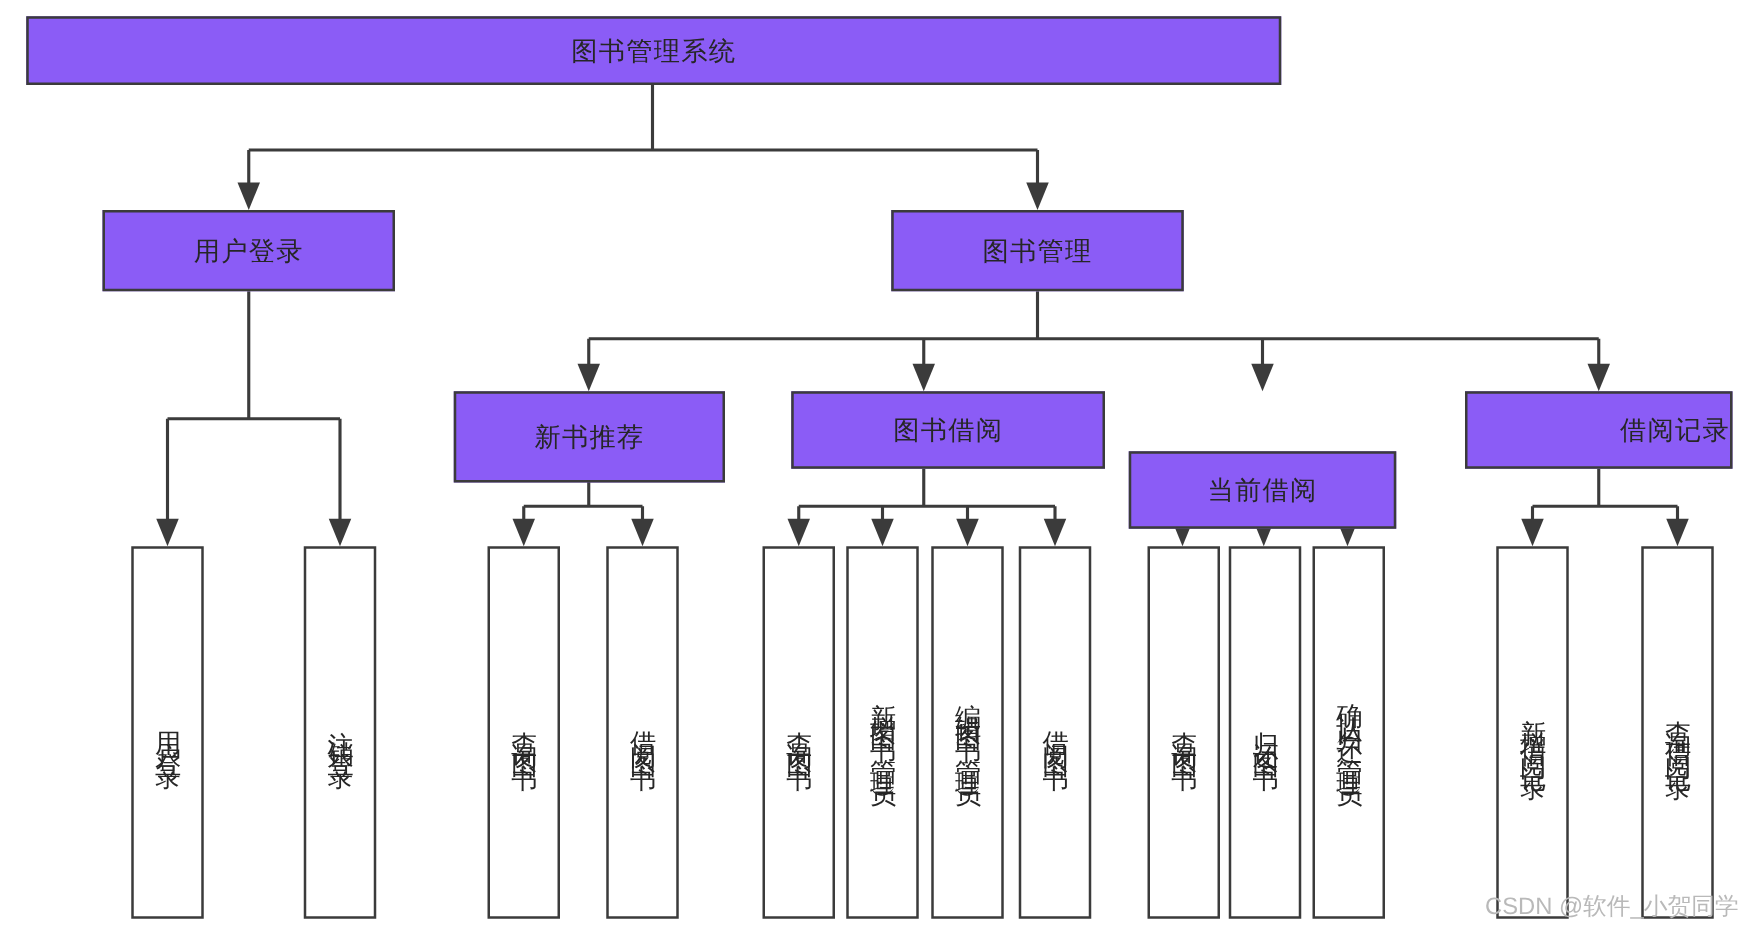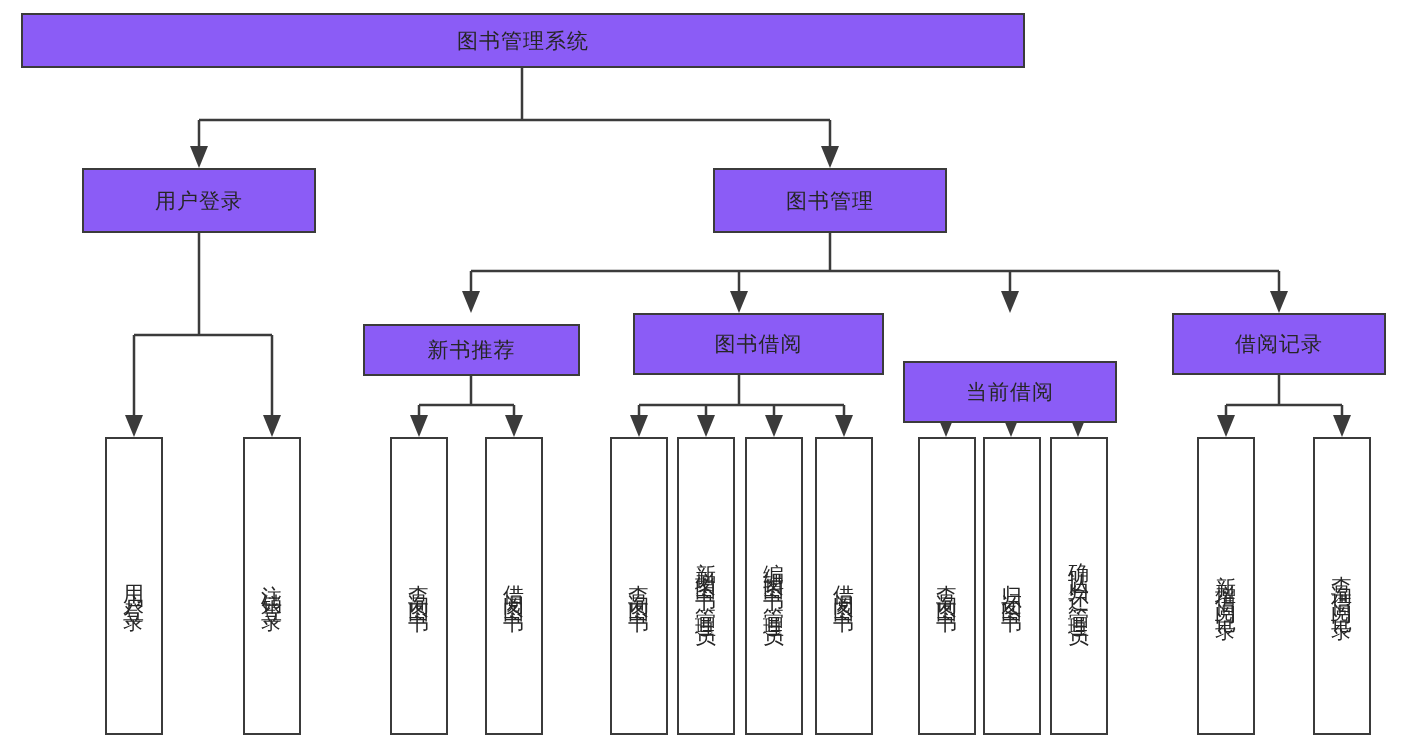--- a/index.html
+++ b/index.html
@@ -125,30 +125,30 @@
     <span>图书管理系统</span>
   </div>
 
   <div class="box" style="left:82px; top:168px; width:234px; height:65px;">
     <span>用户登录</span>
   </div>
   <div class="box" style="left:713px; top:168px; width:234px; height:65px;">
     <span>图书管理</span>
   </div>
 
-  <div class="box" style="left:363px; top:324px; width:217px; height:52px;">
+  <div class="box" style="left:363px; top:313px; width:217px; height:73px;">
     <span>新书推荐</span>
   </div>
   <div class="box" style="left:633px; top:313px; width:251px; height:62px;">
     <span>图书借阅</span>
   </div>
   <div class="box" style="left:903px; top:313px; width:214px; height:62px;margin-top:48px;">
     <span>当前借阅</span>
   </div>
-  <div class="box" style="left:1172px; top:313px; width:214px; height:62px;">
+  <div class="box" style="left:1172px; top:313px; width:214px; height:62px;justify-content:flex-end;">
     <span>借阅记录</span>
   </div>
 
   <div class="vbox" style="left:105px;">
     <span>用户登录</span>
   </div>
   <div class="vbox" style="left:243px;">
     <span>注销登录</span>
   </div>
 
@@ -182,14 +182,15 @@
     <span>确认归还（管理员）</span>
   </div>
 
   <div class="vbox" style="left:1197px;">
     <span>新增借阅记录</span>
   </div>
   <div class="vbox" style="left:1313px;">
     <span>查询借阅记录</span>
   </div>
 
+  <div class="watermark">CSDN @软件_小贺同学</div>
 
 </div>
 
 </body></html>

